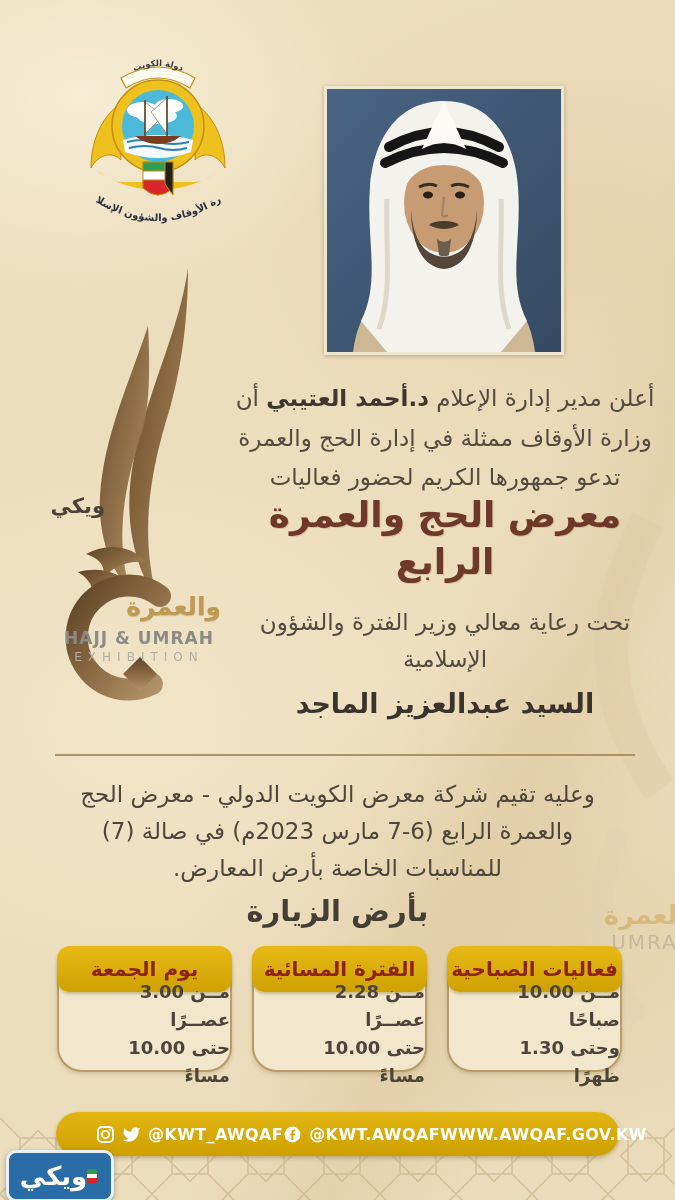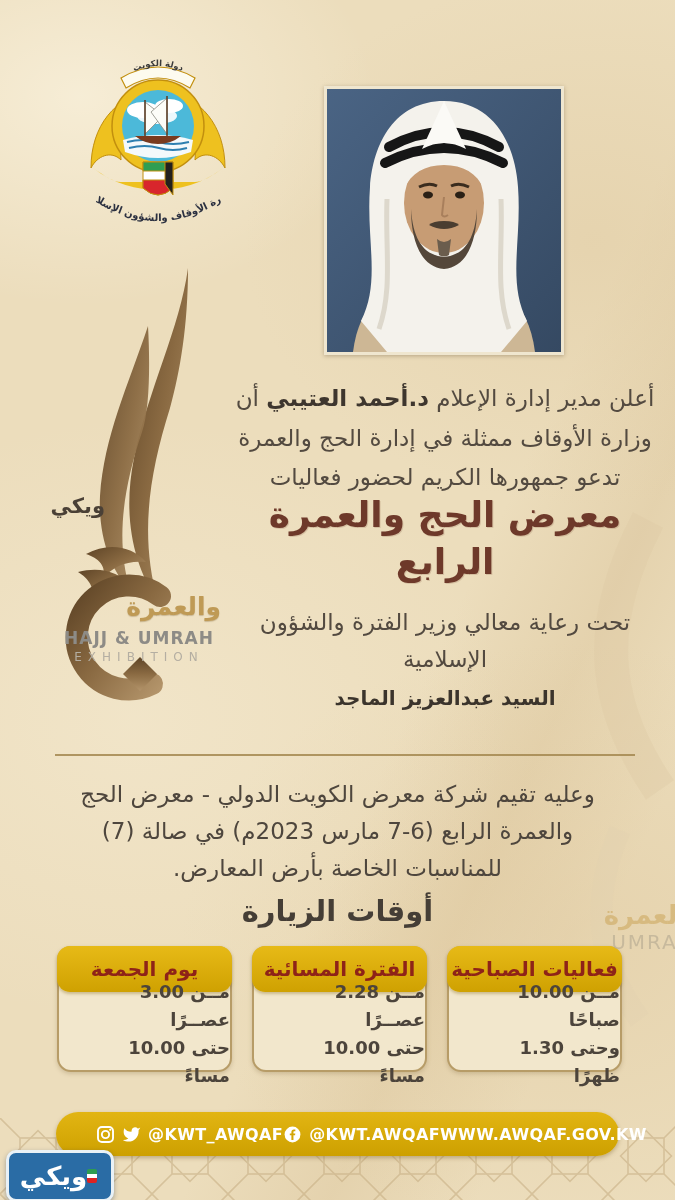--- a/index.html
+++ b/index.html
@@ -41,31 +41,31 @@
 
   
   .announce{left:222px;top:356px;width:446px;text-align:center;direction:rtl;
     font-size:23px;line-height:1.72;color:#534a40;}
   .announce b{color:#3e362e;}
   .main-title{left:222px;top:492px;width:446px;text-align:center;direction:rtl;
     font-size:36px;font-weight:700;color:#6e392a;line-height:1.3;
     text-shadow:1px 1px 0 rgba(110,60,40,.18);}
   .patronage{left:222px;top:604px;width:446px;text-align:center;direction:rtl;
     font-size:23px;line-height:1.6;color:#534a40;}
-  .patronage .minister{font-size:20px;font-weight:700;color:#3b342c;margin-top:4px;}
+  .patronage .minister{font-size:27px;font-weight:700;color:#3b342c;margin-top:4px;}
   .divider{left:55px;top:754px;width:580px;height:2px;background:#a3874f;opacity:.85;}
   .venue{left:50px;top:776px;width:575px;text-align:center;direction:rtl;
     font-size:23px;line-height:1.6;color:#4e463d;}
   .visit-heading{left:0;top:894px;width:675px;text-align:center;direction:rtl;
     font-size:29px;font-weight:700;color:#453e36;}
 
   
   .cards{left:57px;top:946px;width:565px;display:flex;flex-direction:row-reverse;gap:20px;}
   .card{position:relative;width:175px;height:122px;background:#f2e7cc;
-    border:2px solid #b79c67;border-radius:14px;box-shadow:0 2px 4px rgba(120,95,50,.25);}
+    border:2px solid #b79c67;border-radius:25px;box-shadow:0 2px 4px rgba(120,95,50,.25);}
   .card-head{position:absolute;left:-2px;right:-2px;top:-2px;height:46px;
     background:linear-gradient(180deg,#e7ba17,#cfa101);border-radius:13px;
     display:flex;align-items:center;justify-content:center;
     font-size:20px;font-weight:700;color:#8e2318;direction:rtl;
     box-shadow:0 2px 3px rgba(130,100,20,.35);}
   .card-body{position:absolute;left:0;right:0;top:50px;bottom:0;
     display:flex;flex-direction:column;align-items:center;justify-content:center;
     direction:rtl;font-size:18px;font-weight:700;color:#4c443b;line-height:1.55;padding-left:36px;}
 
   
@@ -237,21 +237,21 @@
 
   <div class="layer patronage">
     <div>تحت رعاية معالي وزير الفترة والشؤون الإسلامية</div>
     <div class="minister">السيد عبدالعزيز الماجد</div>
   </div>
 
   <div class="layer divider"></div>
 
   <div class="layer venue">وعليه تقيم شركة معرض الكويت الدولي - معرض الحج والعمرة الرابع (6-7 مارس 2023م) في صالة (7) للمناسبات الخاصة بأرض المعارض.</div>
 
-  <div class="layer visit-heading">أوقات الزيارة</div>
+  <div class="layer visit-heading">بأرض الزيارة</div>
 
   <div class="layer cards">
     <div class="card">
       <div class="card-head">فعاليات الصباحية</div>
       <div class="card-body">
         <div>مــن 10.00 صباحًا</div>
         <div>وحتى 1.30 ظهرًا</div>
       </div>
     </div>
     <div class="card">

